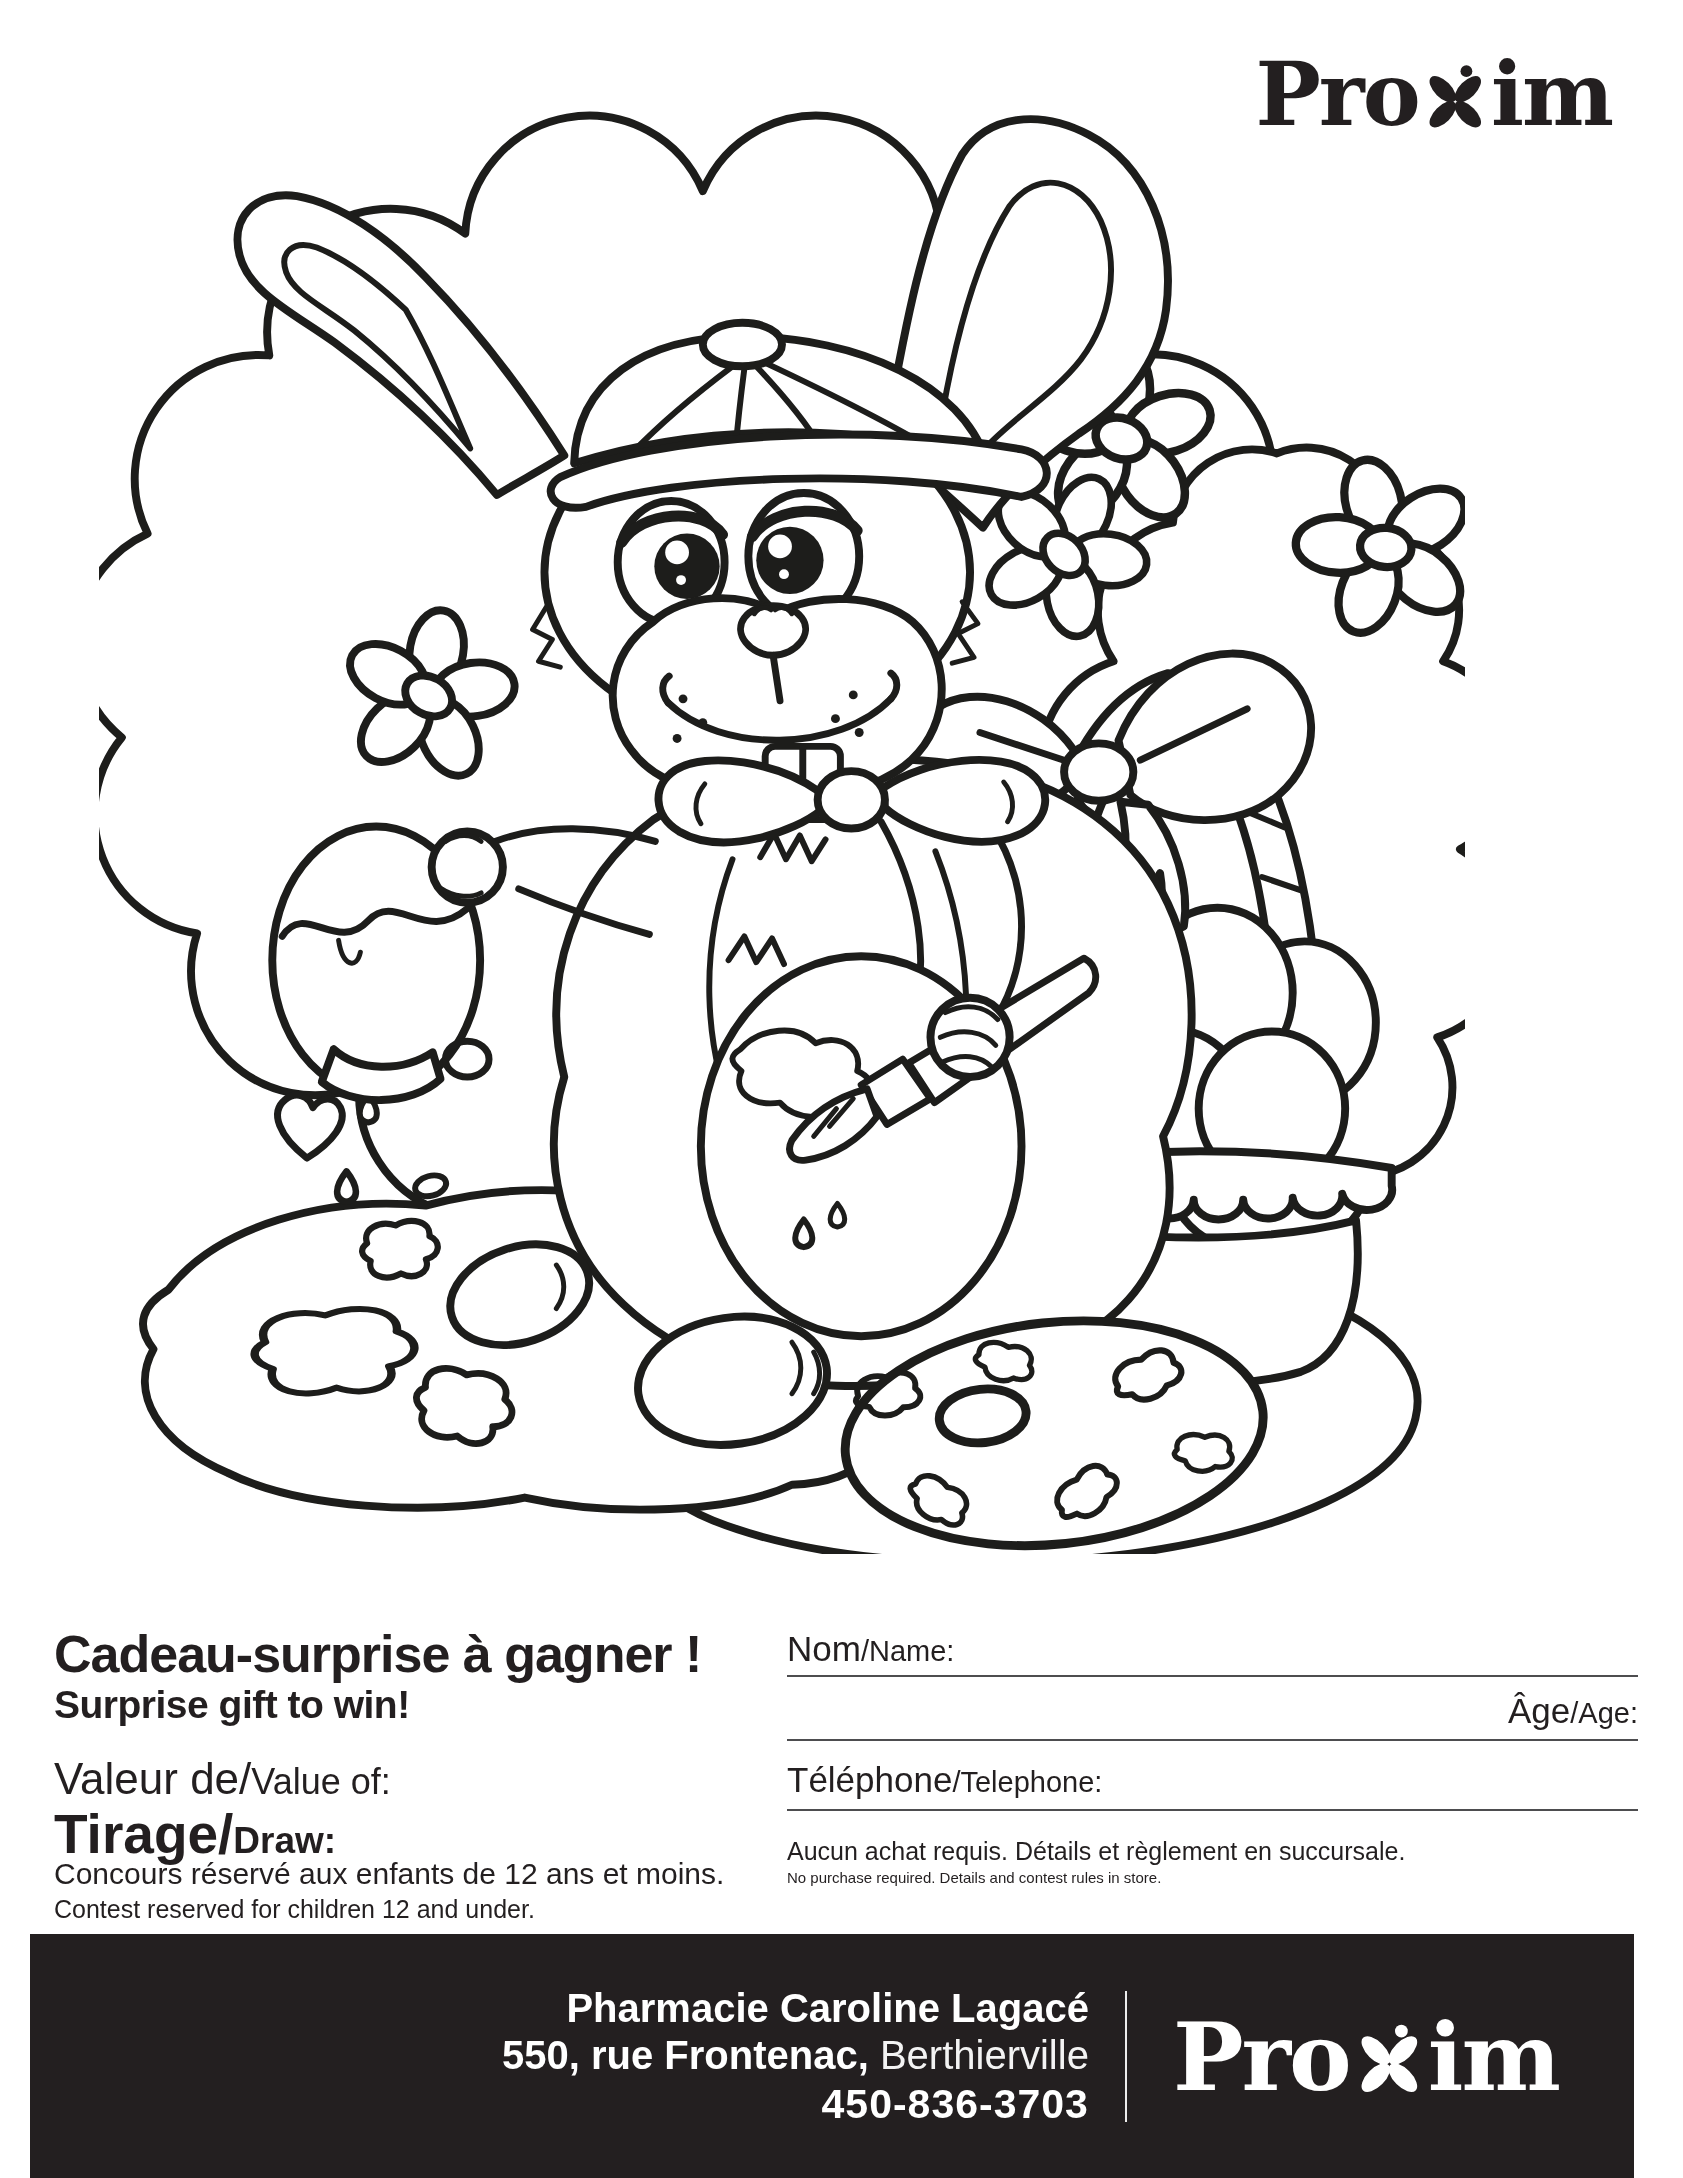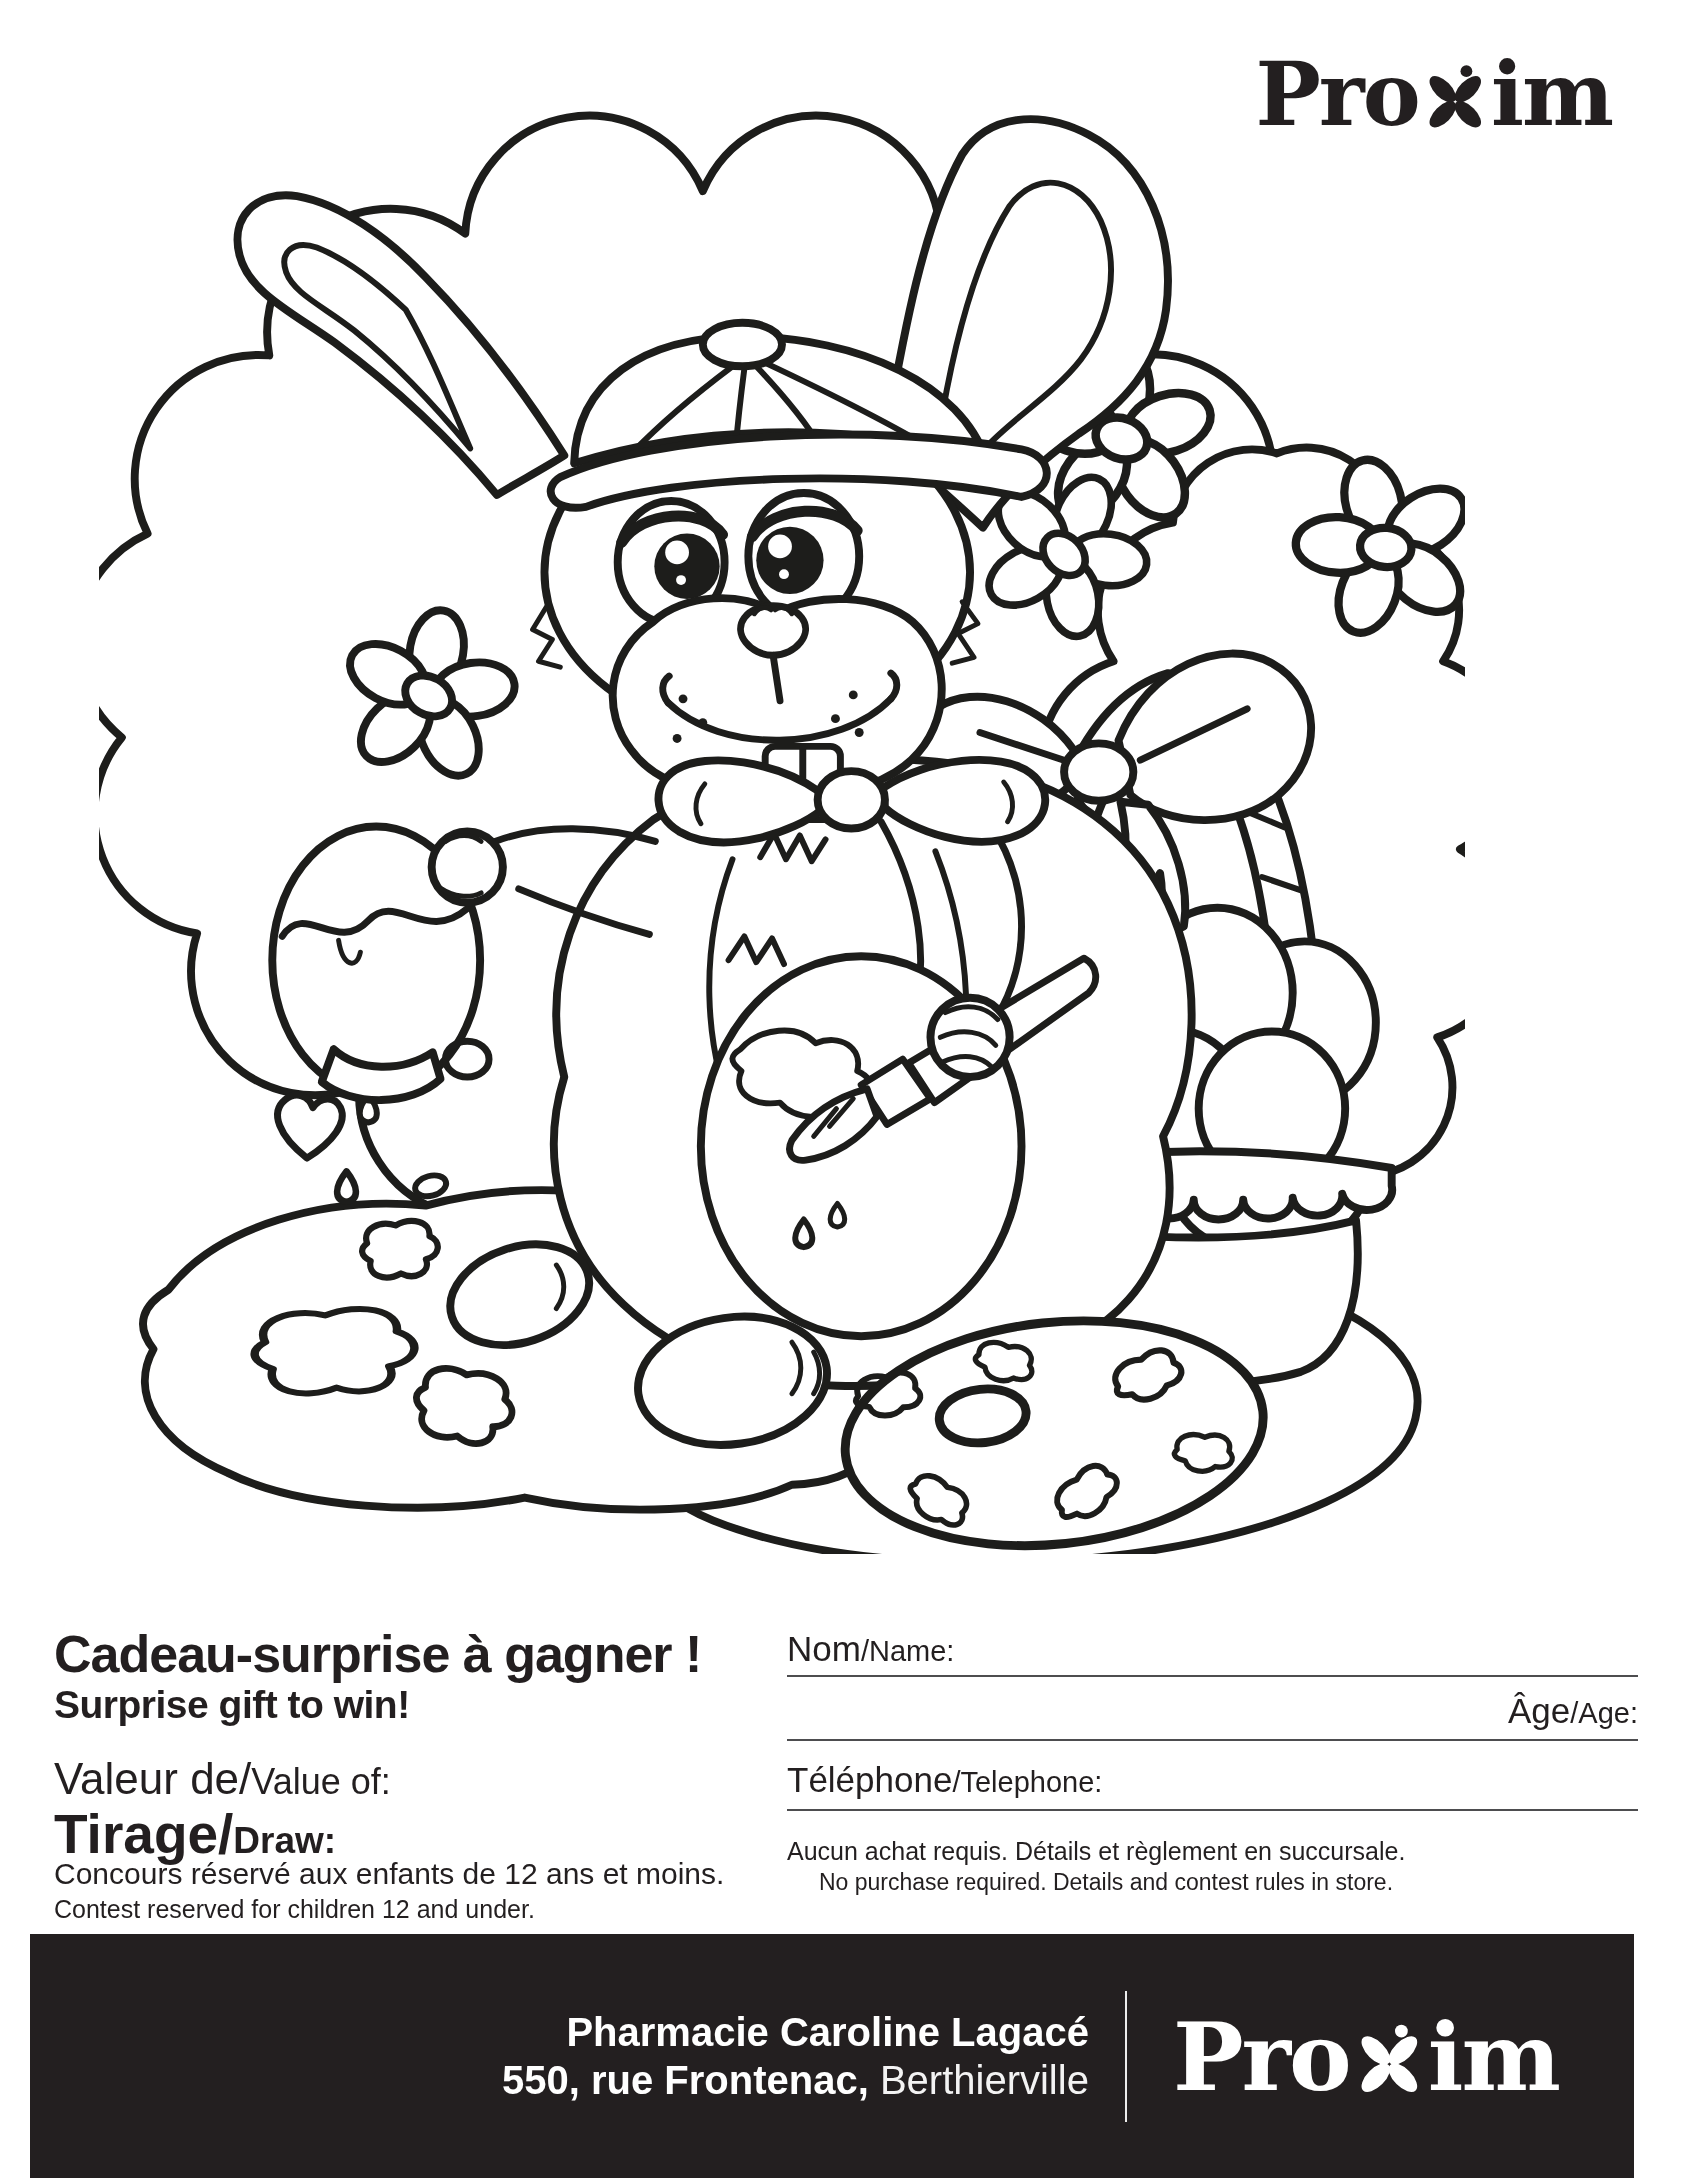--- a/index.html
+++ b/index.html
@@ -37,21 +37,21 @@
   .contest-en { left:54px; top:1895px; font-size:25px; font-weight:400; }
 
   
   .form-row { position:absolute; left:787px; width:851px; border-bottom:2px solid #4d4d4f; }
   .form-row .fr { font-size:35px; font-weight:400;margin-top:19px; }
   .form-row .en { font-size:29px; font-weight:400; }
   .row-nom { top:1629px; height:48px; }
   .row-age { top:1691px; height:50px;text-align:right; }
   .row-tel { top:1760px; height:51px; }
   .note-fr { left:787px; top:1837px; font-size:25px; font-weight:400; }
-  .note-en { left:787px; top:1869px; font-size:23px; font-weight:400;margin-left:32px; }
+  .note-en { left:787px; top:1869px; font-size:15px; font-weight:400; }
 
   
   .footer-bar {
     position:absolute; left:30px; top:1934px; width:1604px; height:245px;
     background:#231f20; color:#ffffff;
     display:flex; align-items:center; justify-content:flex-end;
   }
   .f-text { text-align:right; line-height:1.18; margin-right:36px; }
   .f-store  { font-size:40px; font-weight:700; }
   .f-addr   { font-size:40px; font-weight:400; }
@@ -293,20 +293,21 @@
   <div class="abs note-fr">Aucun achat requis. Détails et règlement en succursale.</div>
   <div class="abs note-en">No purchase required. Details and contest rules in store.</div>
 
   <div class="footer-bar">
     <div class="f-text">
       <div class="f-store">Pharmacie Caroline Lagacé</div>
       <div class="f-addr">
         <span class="f-street">550, rue Frontenac,</span>
         <span class="f-city">Berthierville</span>
       </div>
+      <div class="f-phone">450-836-3703</div>
     </div>
     <div class="f-div"></div>
     <div class="pxlogo f-logo">
       <span>Pro</span>
       <svg class="pxmark" viewBox="0 0 100 100">
         <g fill="currentColor">
           <circle cx="66" cy="11" r="8.5"></circle>
           <ellipse cx="32" cy="37" rx="24" ry="12" transform="rotate(45 32 37)"></ellipse>
           <ellipse cx="68" cy="37" rx="24" ry="12" transform="rotate(-45 68 37)"></ellipse>
           <ellipse cx="32" cy="73" rx="24" ry="12" transform="rotate(-45 32 73)"></ellipse>

